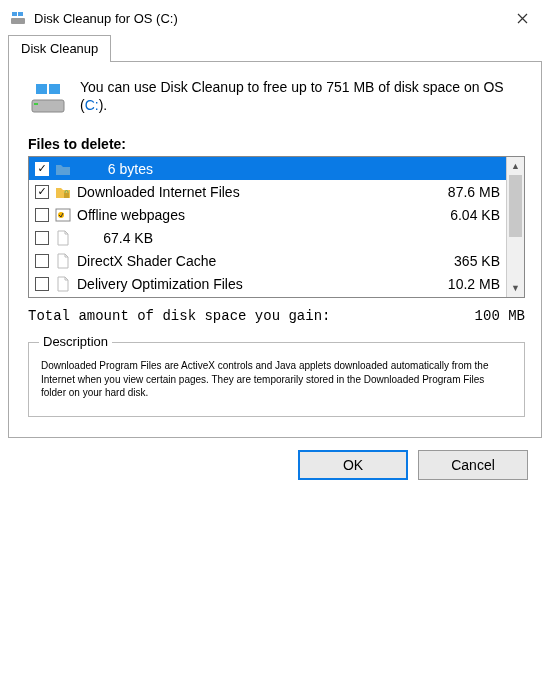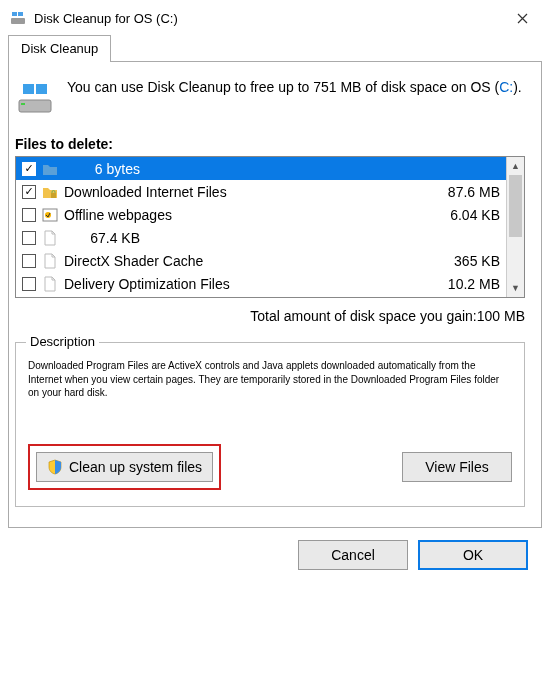--- a/index.html
+++ b/index.html
@@ -37,21 +37,21 @@
     border-bottom: none;
     padding: 5px 12px 6px;
     background: #fff;
     font-size: 13px;
     position: relative;
     top: 1px;
     z-index: 2;
   }
   .tab-panel {
     border: 1px solid #aaa;
-    padding: 16px 16px 20px 6px;
+    padding: 16px 16px 20px 19px;
   }
   .intro { display: flex; align-items: flex-start; }
   .intro-icon { width: 40px; height: 40px; margin-right: 12px; flex-shrink: 0; }
   .intro-text { font-size: 14px; line-height: 1.3; }
   .drive-link { color: #0066cc; }
   .section-label { font-size: 14px; margin-top: 18px; margin-bottom: 4px; font-weight: bold; }
   .listbox-wrap {
     display: flex;
     border: 1px solid #888;
     height: 142px;
@@ -95,22 +95,22 @@
     background: #f0f0f0;
     display: flex; align-items: center; justify-content: center;
     font-size: 9px; color: #555;
   }
   .scroll-track { flex: 1; position: relative; }
   .scroll-thumb {
     position: absolute; left: 2px; right: 2px; top: 0; height: 60%;
     background: #c8c8c8;
   }
   .total-row {
-    display: flex; justify-content: flex-end;
-    font-size: 14px; margin-top: 10px;
+    display: flex; justify-content: space-between;
+    font-size: 14px; margin-top: 10px; font-family: Liberation Mono, monospace;
   }
   .groupbox {
     border: 1px solid #bbb;
     margin-top: 18px;
     padding: 12px 12px 16px 12px;
     position: relative;
   }
   .groupbox .legend {
     position: absolute;
     top: -9px; left: 10px;
@@ -280,42 +280,26 @@
 
     <div class="total-row">
       <span>Total amount of disk space you gain:</span>
       <span>100 MB</span>
     </div>
 
     <div class="groupbox">
       <div class="legend">Description</div>
       <div class="desc-text">Downloaded Program Files are ActiveX controls and Java applets downloaded automatically from the Internet when you view certain pages. They are temporarily stored in the Downloaded Program Files folder on your hard disk.</div>
 
-      <div class="group-btns">
-        <div class="highlighted-box">
-          <button class="winbtn">
-            <span class="shield-icon">
-              <svg viewBox="0 0 16 16">
-                <path d="M8 1 L14 3 V8 C14 12 11 14.5 8 15 C5 14.5 2 12 2 8 V3 Z" fill="#fc3" stroke="#b80" stroke-width="0.6"></path>
-                <path d="M8 1 L14 3 V8 C14 12 11 14.5 8 15 Z" fill="#3a8ee6"></path>
-              </svg>
-            </span>
-            <span>Clean up system files</span>
-          </button>
-        </div>
-        <button class="winbtn">
-          <span>View Files</span>
-        </button>
-      </div>
     </div>
 
   </div>
 
   <div class="dialog-btns">
+    <button class="winbtn default">
+      <span>OK</span>
+    </button>
     <button class="winbtn">
       <span>Cancel</span>
     </button>
-    <button class="winbtn default">
-      <span>OK</span>
-    </button>
   </div>
 
 </div>
 
 </body></html>

